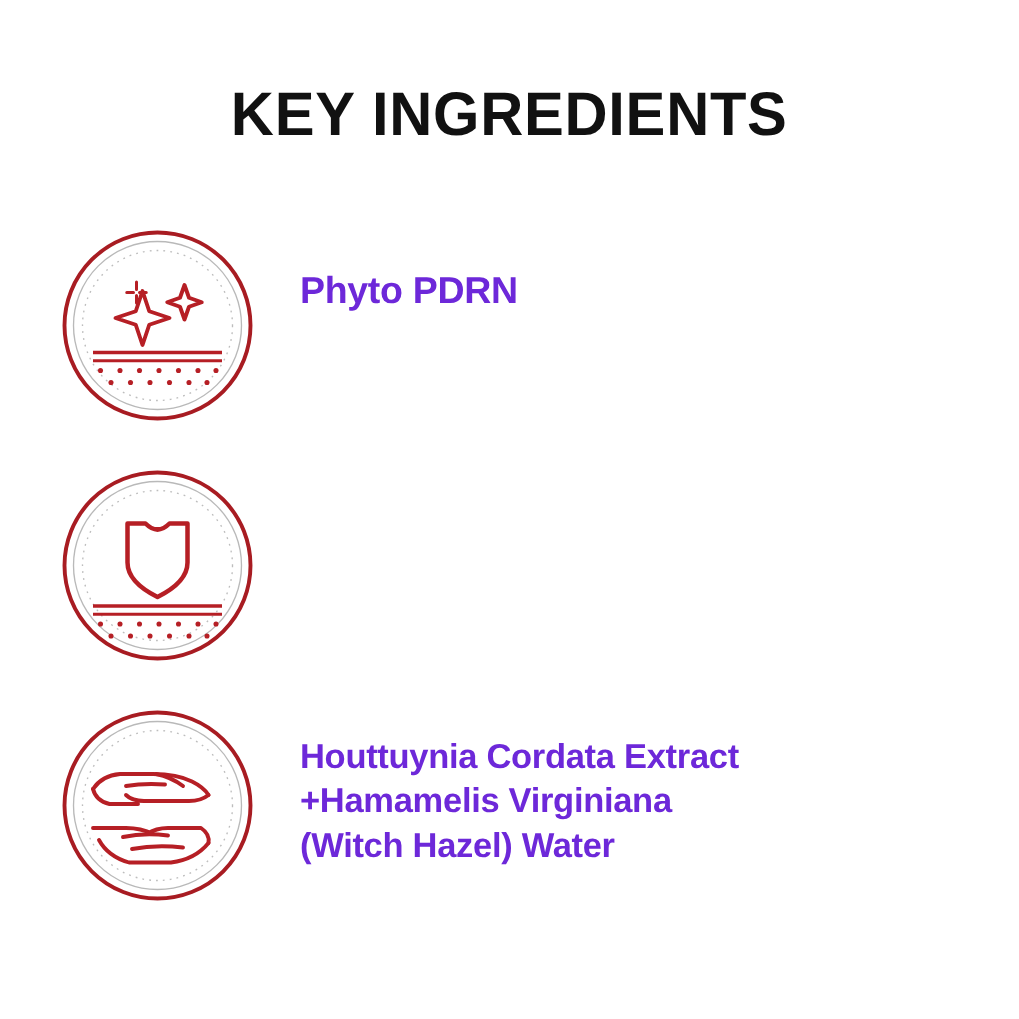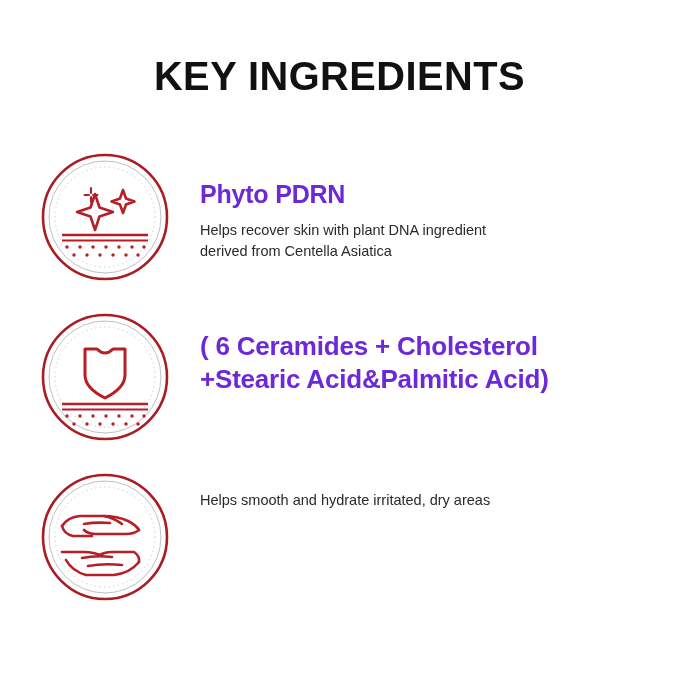--- a/index.html
+++ b/index.html
@@ -137,22 +137,20 @@
             <circle cx="47" cy="103" r="1.7"></circle>
           <circle cx="60" cy="103" r="1.7"></circle>
             <circle cx="73" cy="103" r="1.7"></circle>
           <circle cx="86" cy="103" r="1.7"></circle>
             <circle cx="98" cy="103" r="1.7"></circle>
         </g>
       </svg>
     </div>
     <div class="text-col">
       <p class="ing-title">Phyto PDRN</p>
-      <p class="ing-desc">Helps recover skin with plant DNA ingredient
-derived from Centella Asiatica</p>
     </div>
   </div>
 
   <div class="row row-2">
     <div class="icon-wrap">
       <svg class="badge" viewBox="0 0 130 130">
         <circle cx="65" cy="65" r="62" fill="none" stroke="#A81C22" stroke-width="2.6"></circle>
         <circle cx="65" cy="65" r="56" fill="none" stroke="#b9b9b9" stroke-width="0.9"></circle>
         <circle cx="65" cy="65" r="50" fill="none" stroke="#bdbdbd" stroke-width="0.9" stroke-dasharray="1.2 3.4"></circle>
 
@@ -175,22 +173,20 @@
           <circle cx="34" cy="112" r="1.7"></circle>
             <circle cx="47" cy="112" r="1.7"></circle>
           <circle cx="60" cy="112" r="1.7"></circle>
             <circle cx="73" cy="112" r="1.7"></circle>
           <circle cx="86" cy="112" r="1.7"></circle>
             <circle cx="98" cy="112" r="1.7"></circle>
         </g>
       </svg>
     </div>
     <div class="text-col">
-      <p class="ing-title">( 6 Ceramides + Cholesterol
-+Stearic Acid&amp;Palmitic Acid)</p>
     </div>
   </div>
 
   <div class="row row-3">
     <div class="icon-wrap">
       <svg class="badge" viewBox="0 0 130 130">
         <circle cx="65" cy="65" r="62" fill="none" stroke="#A81C22" stroke-width="2.6"></circle>
         <circle cx="65" cy="65" r="56" fill="none" stroke="#b9b9b9" stroke-width="0.9"></circle>
         <circle cx="65" cy="65" r="50" fill="none" stroke="#bdbdbd" stroke-width="0.9" stroke-dasharray="1.2 3.4"></circle>
         <g fill="none" stroke="#B61F25" stroke-width="2.6" stroke-linecap="round" stroke-linejoin="round">
@@ -203,17 +199,19 @@
 
           <path d="M22 80 L44 80 Q54 80 62 84"></path>
           <path d="M26 88 Q32 99 46 103 L74 103 Q90 101 99 90"></path>
           <path d="M99 90 Q100 84 94 80 L72 80 Q64 80 58 84"></path>
           <path d="M42 86 Q56 83 72 85"></path>
           <path d="M48 94 Q64 91 82 93"></path>
         </g>
       </svg>
     </div>
     <div class="text-col">
-      <p class="ing-desc">Helps smooth and hydrate irritated, dry areas</p>
+      <p class="ing-title">Houttuynia Cordata Extract
++Hamamelis Virginiana
+(Witch Hazel) Water</p>
     </div>
   </div>
 
 </div>
 
 </body></html>

